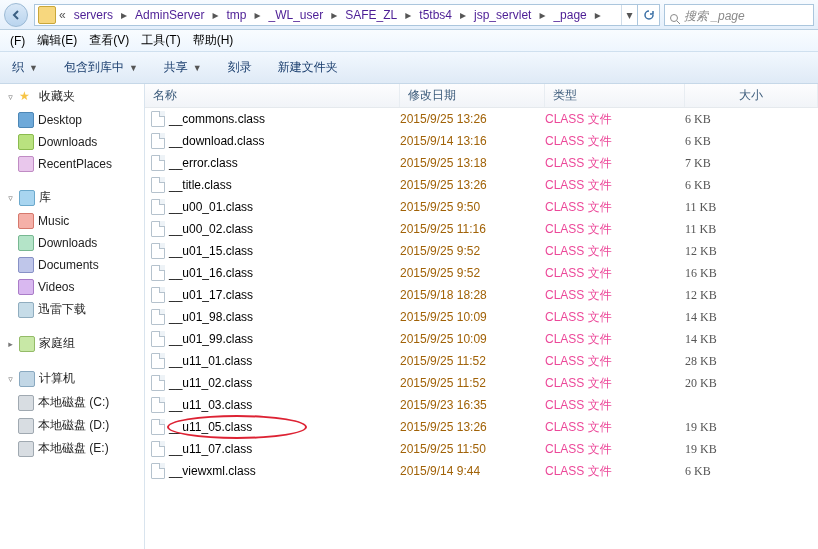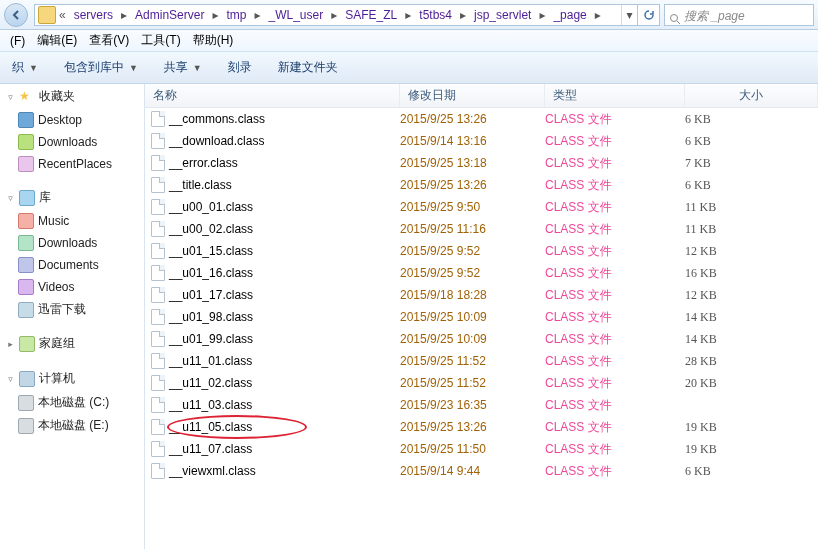--- a/index.html
+++ b/index.html
@@ -188,20 +188,24 @@
         <span class="tw">▿</span>
         <span class="ico pc"></span>
         <span class="nav-label">计算机</span>
       </div>
     <div class="nav-section">
         <span class="ico drive"></span>
         <span class="nav-label">本地磁盘 (C:)</span>
       </div>
     <div class="nav-section">
         <span class="ico drive"></span>
+        <span class="nav-label">本地磁盘 (D:)</span>
+      </div>
+    <div class="nav-section">
+        <span class="ico drive"></span>
         <span class="nav-label">本地磁盘 (E:)</span>
       </div>
   </div>
 
   <div class="filepane">
     <div class="cols">
       <div class="col name">名称</div>
       <div class="col date">修改日期</div>
       <div class="col type">类型</div>
       <div class="col size">大小</div>

